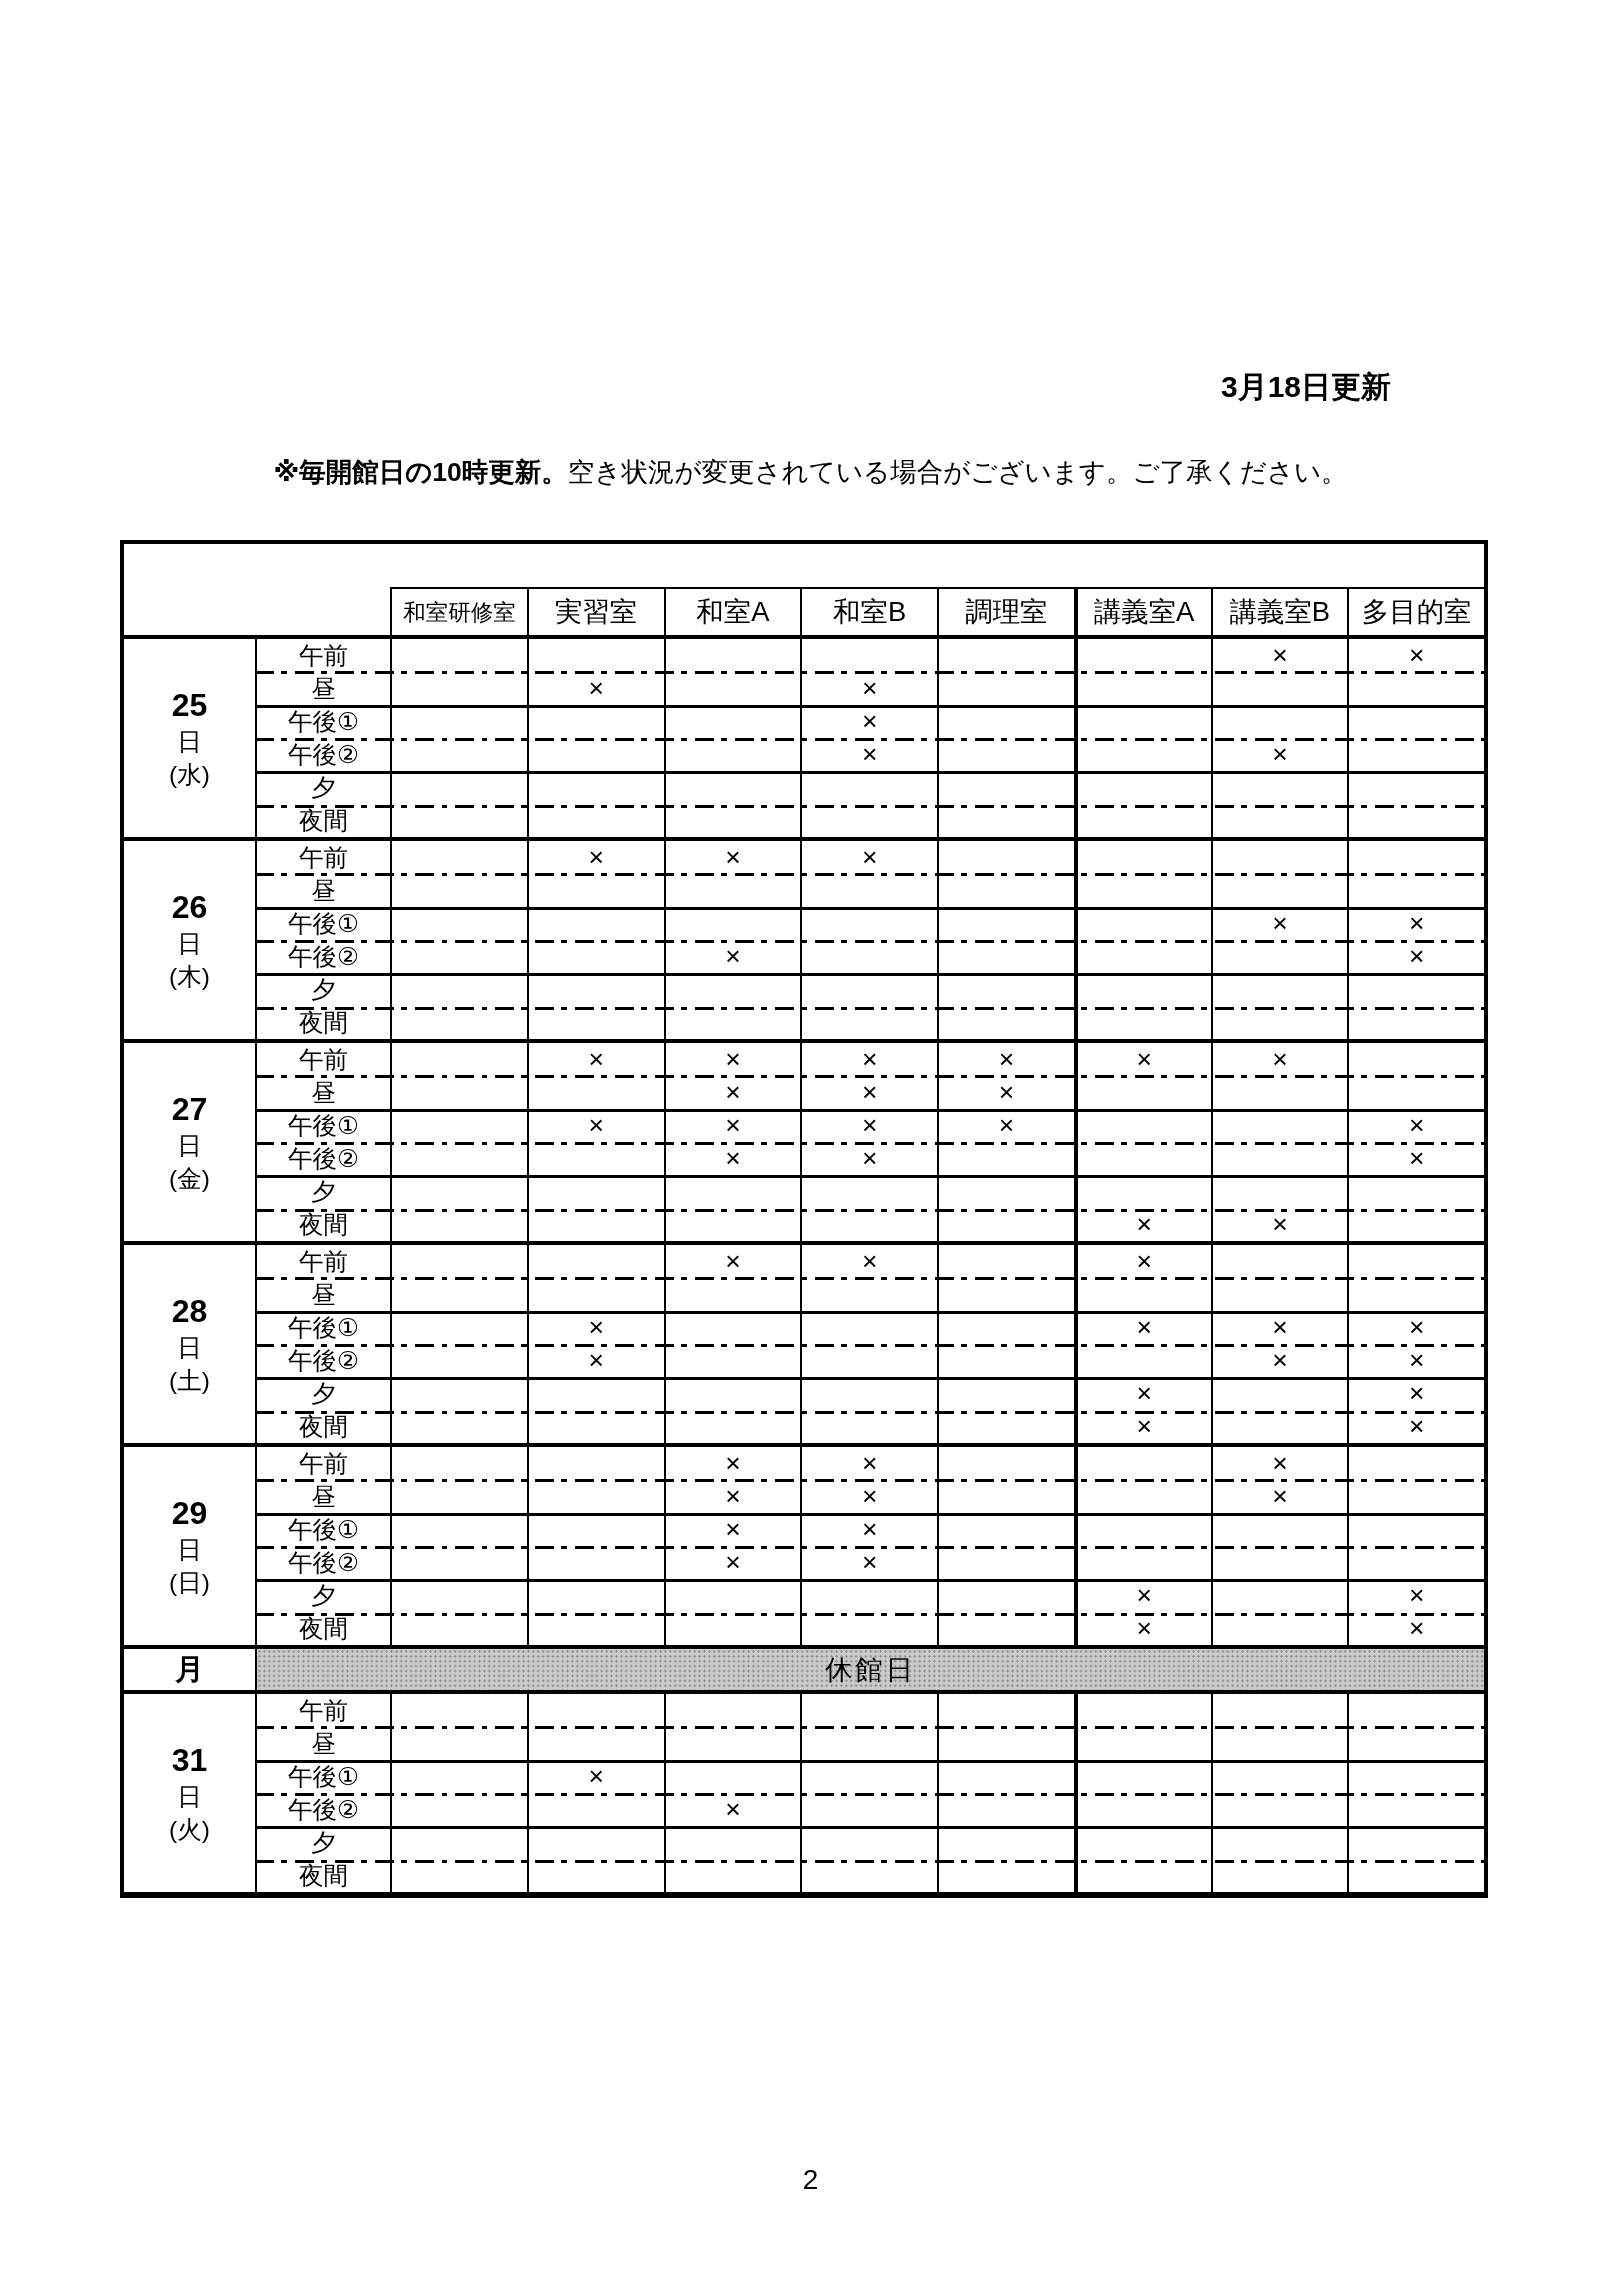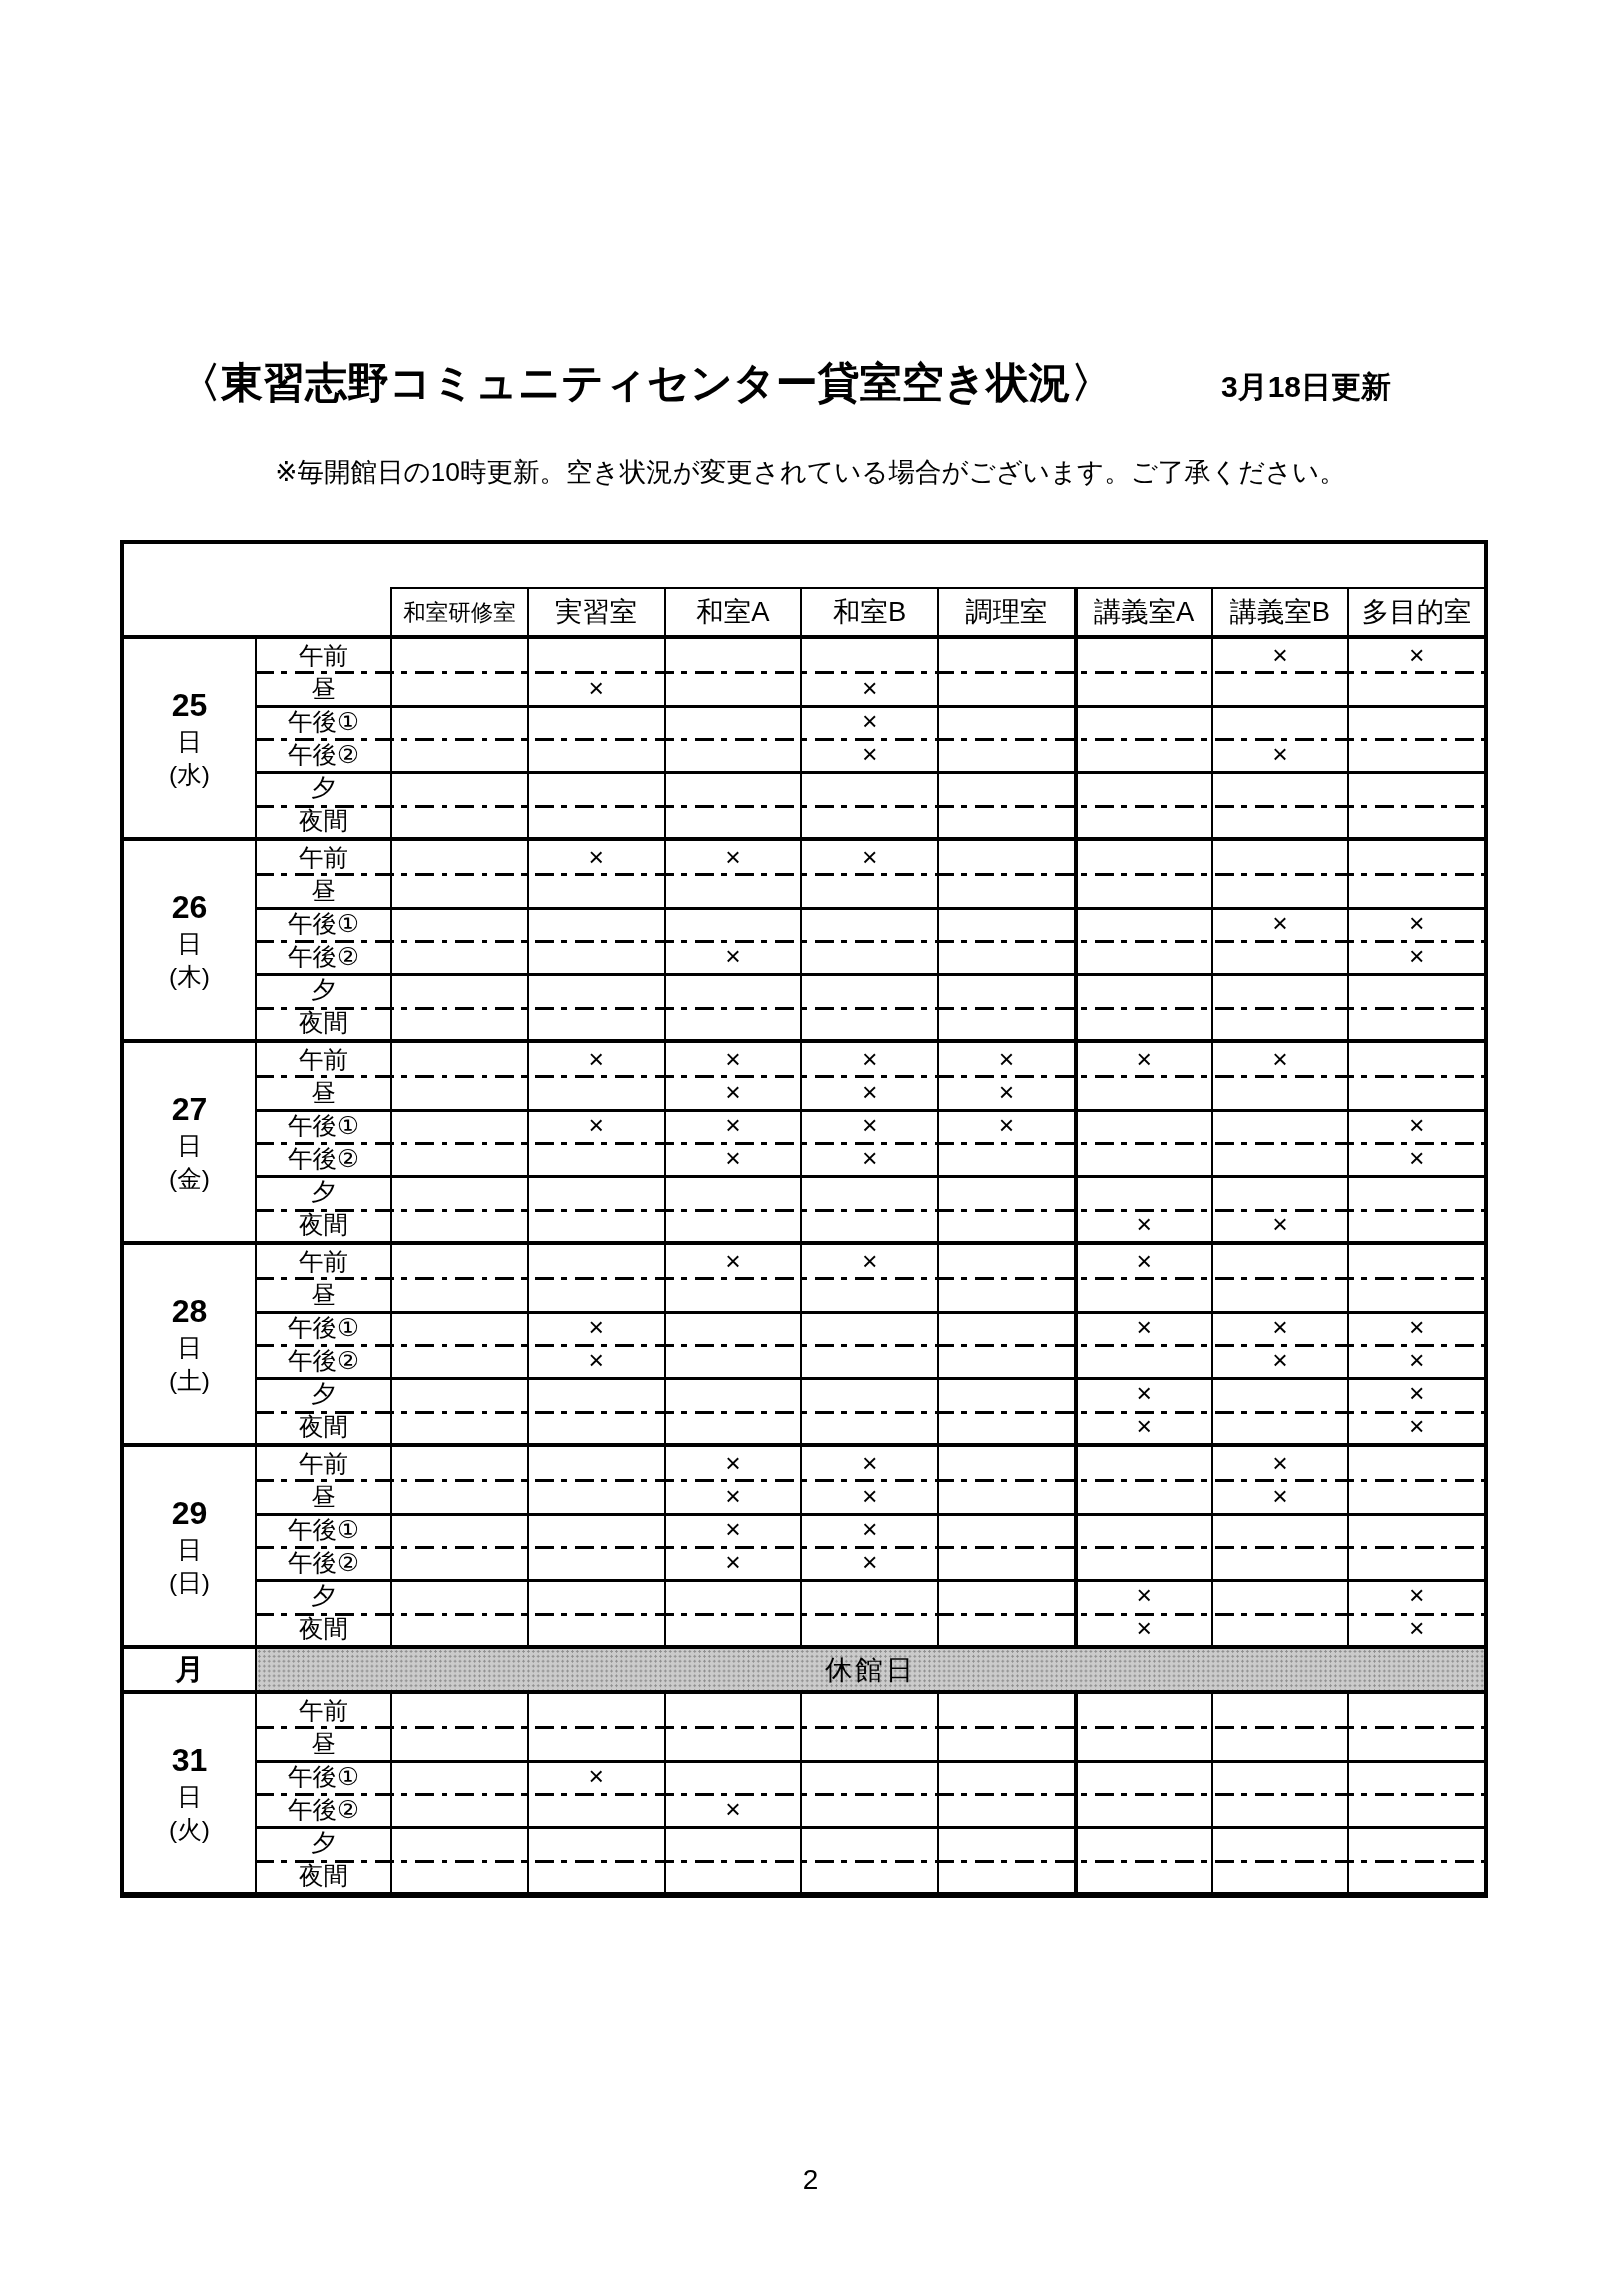--- a/index.html
+++ b/index.html
@@ -12,21 +12,21 @@
     position:absolute;left:179px;top:355px;margin:0;
     font-size:42px;font-weight:700;letter-spacing:0px;white-space:nowrap;
   }
   .updated{
     position:absolute;left:1221px;top:367px;
     font-size:30px;font-weight:700;white-space:nowrap;
   }
   .note{position:absolute;left:0;width:100%;text-align:center;font-size:26.5px;white-space:nowrap;}
   .note1{top:454px;}
   .note2{top:499px;}
-  .note .b{font-weight:400;}
+  .note .b{font-weight:700;}
 
   
   .schedule{
     position:absolute;left:120px;top:540px;width:1368px;box-sizing:border-box;
     border:4.9px solid #000;border-bottom-width:6.9px;background:#fff;
   }
   .t-head,.day-block{display:grid;grid-template-columns:131px 135px repeat(8,1fr);}
   .t-head{grid-template-rows:43px 48px;border-bottom:4.9px solid #000;}
   .c-corner{grid-column:1/3;grid-row:1/3;}
   .c-floor{grid-row:1;display:flex;align-items:center;justify-content:center;font-size:27.4px;}
@@ -56,21 +56,20 @@
     background-size:4.9px 4.9px;
   }
   .c-closed .closed-text{font-size:27.4px;letter-spacing:2.9px;}
 
   .pagenum{position:absolute;left:0;top:2164px;width:100%;text-align:center;font-size:28px;}
 </style>
 </head>
 <body>
 
 <div class="page">
-  <h1 class="doc-title">〈東習志野コミュニティセンター貸室空き状況〉</h1>
   <div class="updated">3月18日更新</div>
   <div class="note note1"><span class="b">※毎開館日の10時更新。</span><span>空き状況が変更されている場合がございます。ご了承ください。</span></div>
   <div class="schedule" id="schedule">
       <div class="t-head">
         <div class="c-corner"></div>
         <div class="c-room small medL" style="grid-column: 3;">和室研修室</div>
         <div class="c-room thinL" style="grid-column: 4;">実習室</div>
         <div class="c-room thinL" style="grid-column: 5;">和室A</div>
         <div class="c-room thinL" style="grid-column: 6;">和室B</div>
         <div class="c-room thinL" style="grid-column: 7;">調理室</div>

